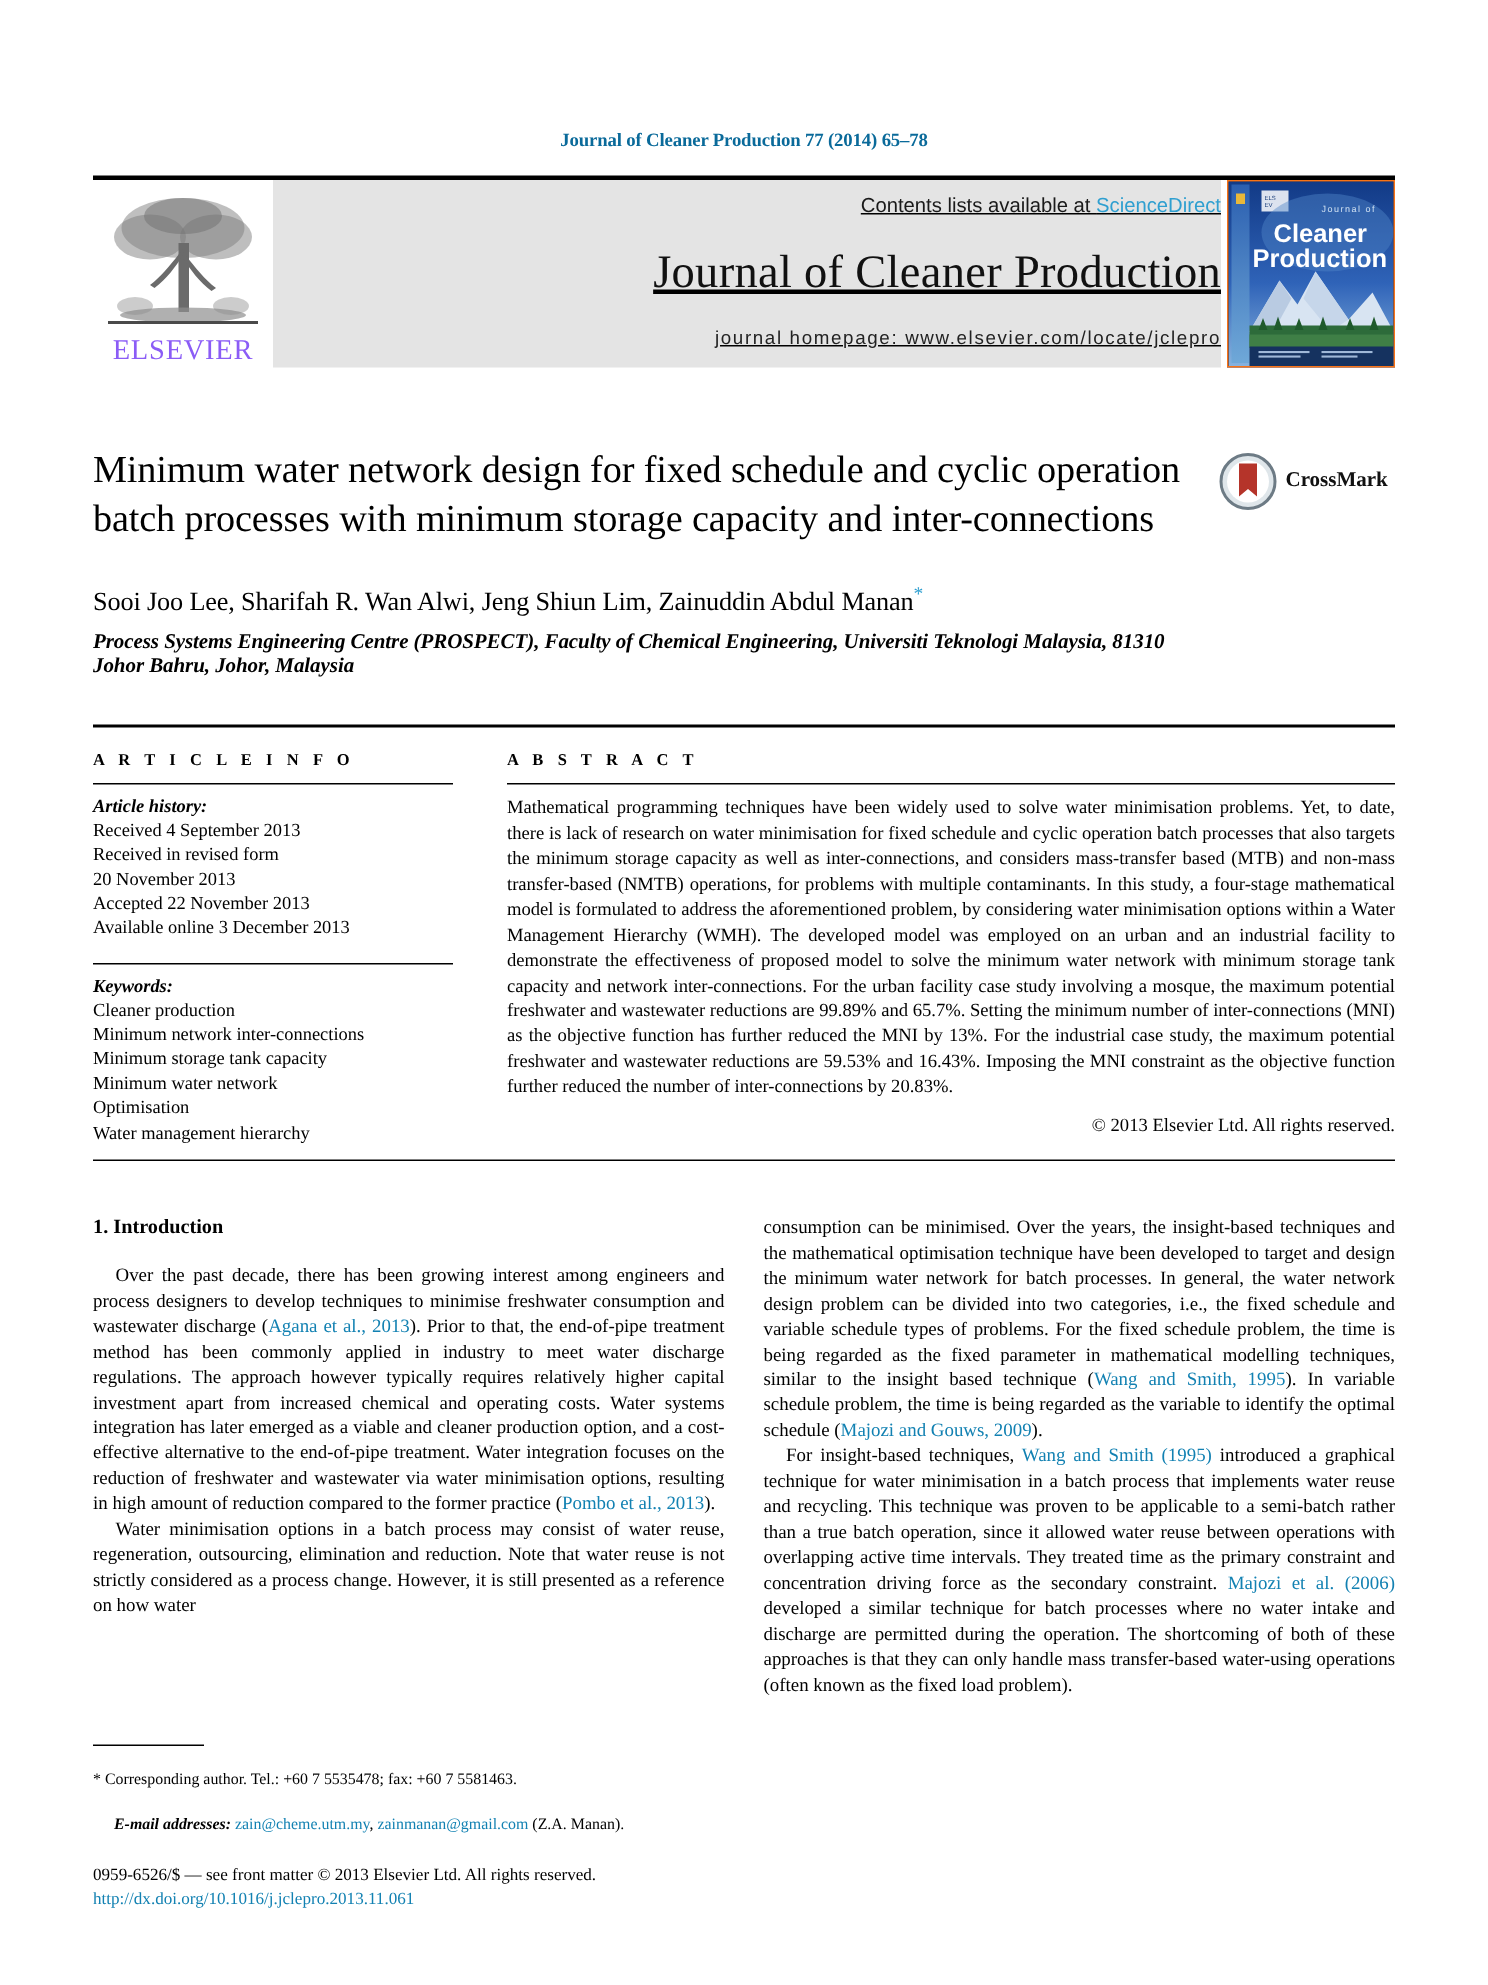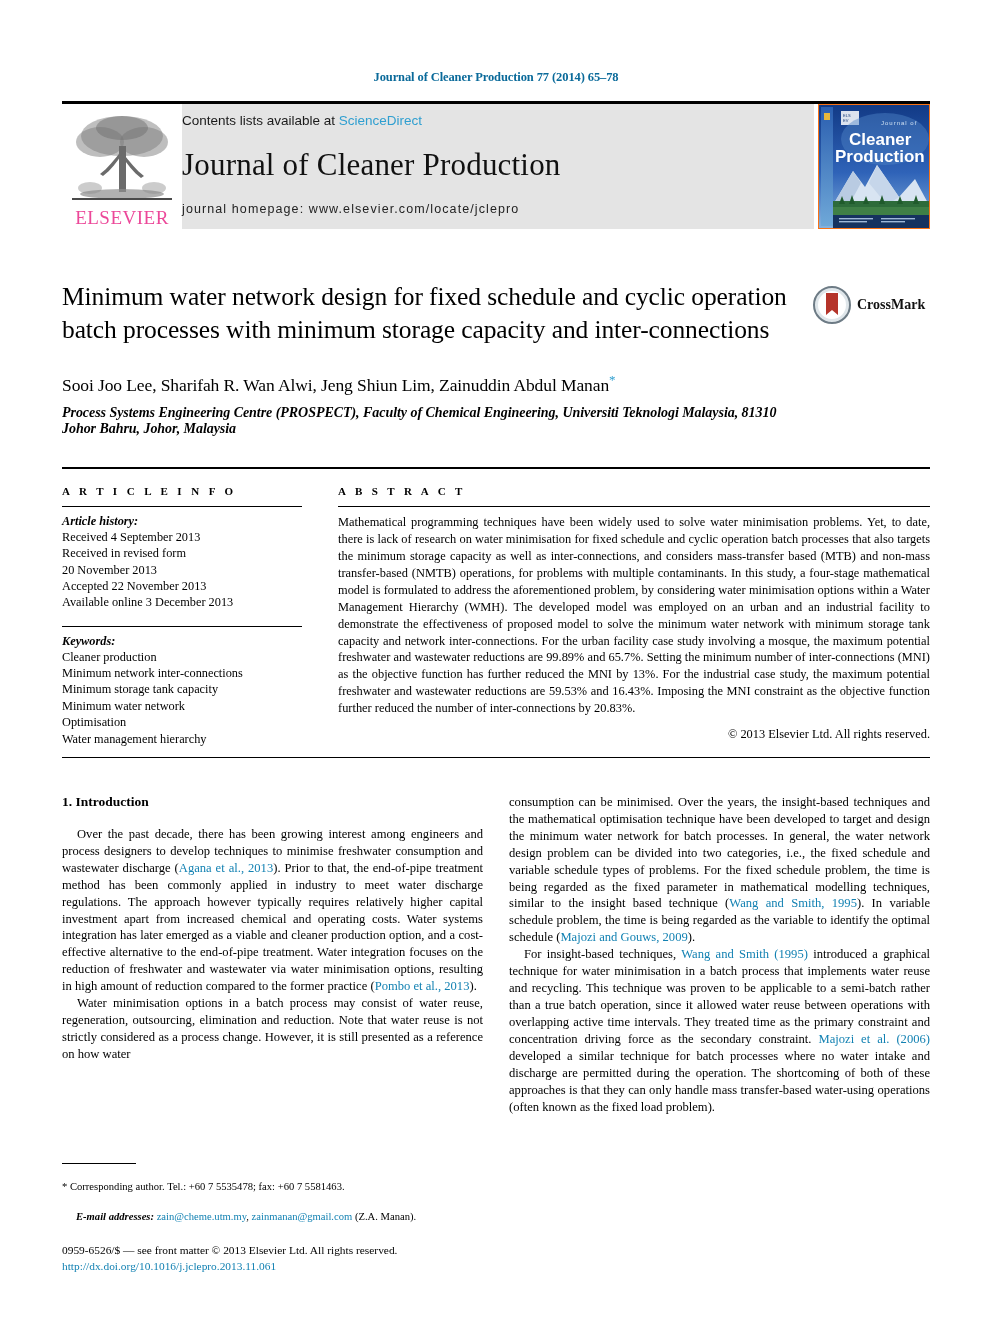--- a/index.html
+++ b/index.html
@@ -7,21 +7,21 @@
   body {
     width: 992px;
     height: 1323px;
     background: #ffffff;
     font-family: "Liberation Serif", "DejaVu Serif", serif;
     color: #000000;
     position: relative;
     overflow: hidden;
   }
 
-  .page { position: relative; width: 992px; height: 1323px; padding: 0 62px; }
+  .page { position: relative; width: 992px; height: 1323px; padding: 16px 62px; }
 
   
   .running-head {
     text-align: center;
     color: #0a6a9a;
     font-size: 12.5px;
     font-weight: bold;
     padding-top: 70px;
     letter-spacing: -0.1px;
   }
@@ -39,34 +39,35 @@
     flex: 0 0 120px;
     display: flex;
     flex-direction: column;
     align-items: center;
     justify-content: flex-end;
     padding-bottom: 2px;
   }
   .tree-svg { display:block; }
   .elsevier-word {
     font-family: "Liberation Serif", serif;
-    color: #ec4899;
+    color: #8b5cf6;
     font-size: 19px;
     letter-spacing: 0.5px;
     line-height: 1;
     font-weight: 400;
   }
   .masthead-center {
     flex: 1 1 auto;
     background: #e4e4e4;
     display: flex;
     flex-direction: column;
     justify-content: space-between;
-    align-items: flex-start;
+    align-items: flex-end;
     padding: 9px 0 13px 0;
+    text-decoration: underline;
   }
   .contents-line {
     font-family: "Liberation Sans", sans-serif;
     font-size: 13.5px;
     color: #1a1a1a;
   }
   .contents-line .sd { color: #2f9fd0; }
   .journal-title-big {
     font-family: "Liberation Serif", serif;
     font-size: 31px;

